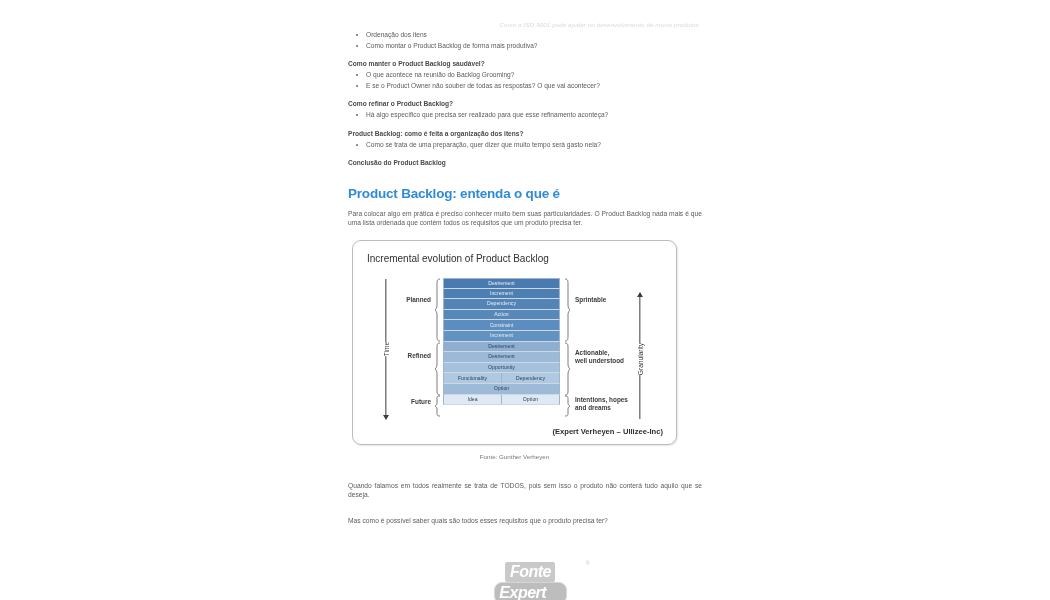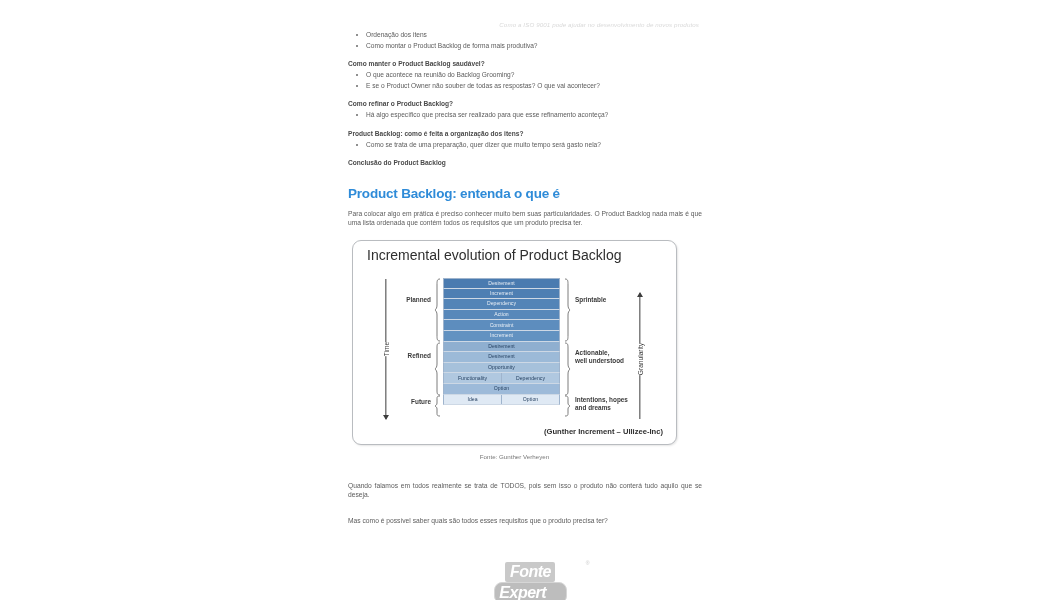--- a/index.html
+++ b/index.html
@@ -58,22 +58,22 @@
   }
 
   
   .figure{
     position:absolute;left:352px;top:240px;width:325px;height:205px;
     border:1px solid #b9bcc0;border-radius:9px;background:#fff;
     box-shadow:1px 1px 2px rgba(0,0,0,.10);
     box-sizing:border-box;
   }
   .fig-title{
-    position:absolute;left:14px;top:6px;
-    font-size:14px;color:#2f2f2f;font-weight:normal;
+    position:absolute;left:14px;top:12px;
+    font-size:10px;color:#2f2f2f;font-weight:normal;
   }
   .fig-credit{
     position:absolute;right:13px;bottom:8px;
     font-size:7.6px;color:#2f2f2f;font-weight:bold;
   }
   .fig-source{
     position:absolute;left:352px;top:453px;width:325px;text-align:center;
     font-size:6.2px;color:#777;
   }
 
@@ -286,21 +286,21 @@
         <path d="M1 1 C4 1,4 2,4 4 L4 8 C4 10,5 10,6 11 C5 12,4 12,4 14 L4 18 C4 20,4 21,1 21" fill="none" stroke="#6e6e6e" stroke-width="0.9"></path>
       </svg>
     </div>
 
     <div class="side-label" style="left:222px;top:55px;width:66px;">Sprintable</div>
     <div class="side-label" style="left:222px;top:108px;width:68px;white-space:pre-line;">Actionable,
 well understood</div>
     <div class="side-label" style="left:222px;top:155px;width:70px;white-space:pre-line;">Intentions, hopes
 and dreams</div>
 
-    <div class="fig-credit">(Gunther Increment – Ullizee-Inc)</div>
+    <div class="fig-credit">(Expert Verheyen – Ullizee-Inc)</div>
   </div>
 
   <div class="fig-source">Fonte: Gunther Verheyen</div>
 
   <div class="footer-logo">
     <span class="logo-mark">
       <span class="logo-soft">Fonte</span><span class="logo-expert">Expert</span>
       <span class="logo-reg">®</span>
     </span>
     <div class="logo-tag">Software for Performance Excellence</div>

